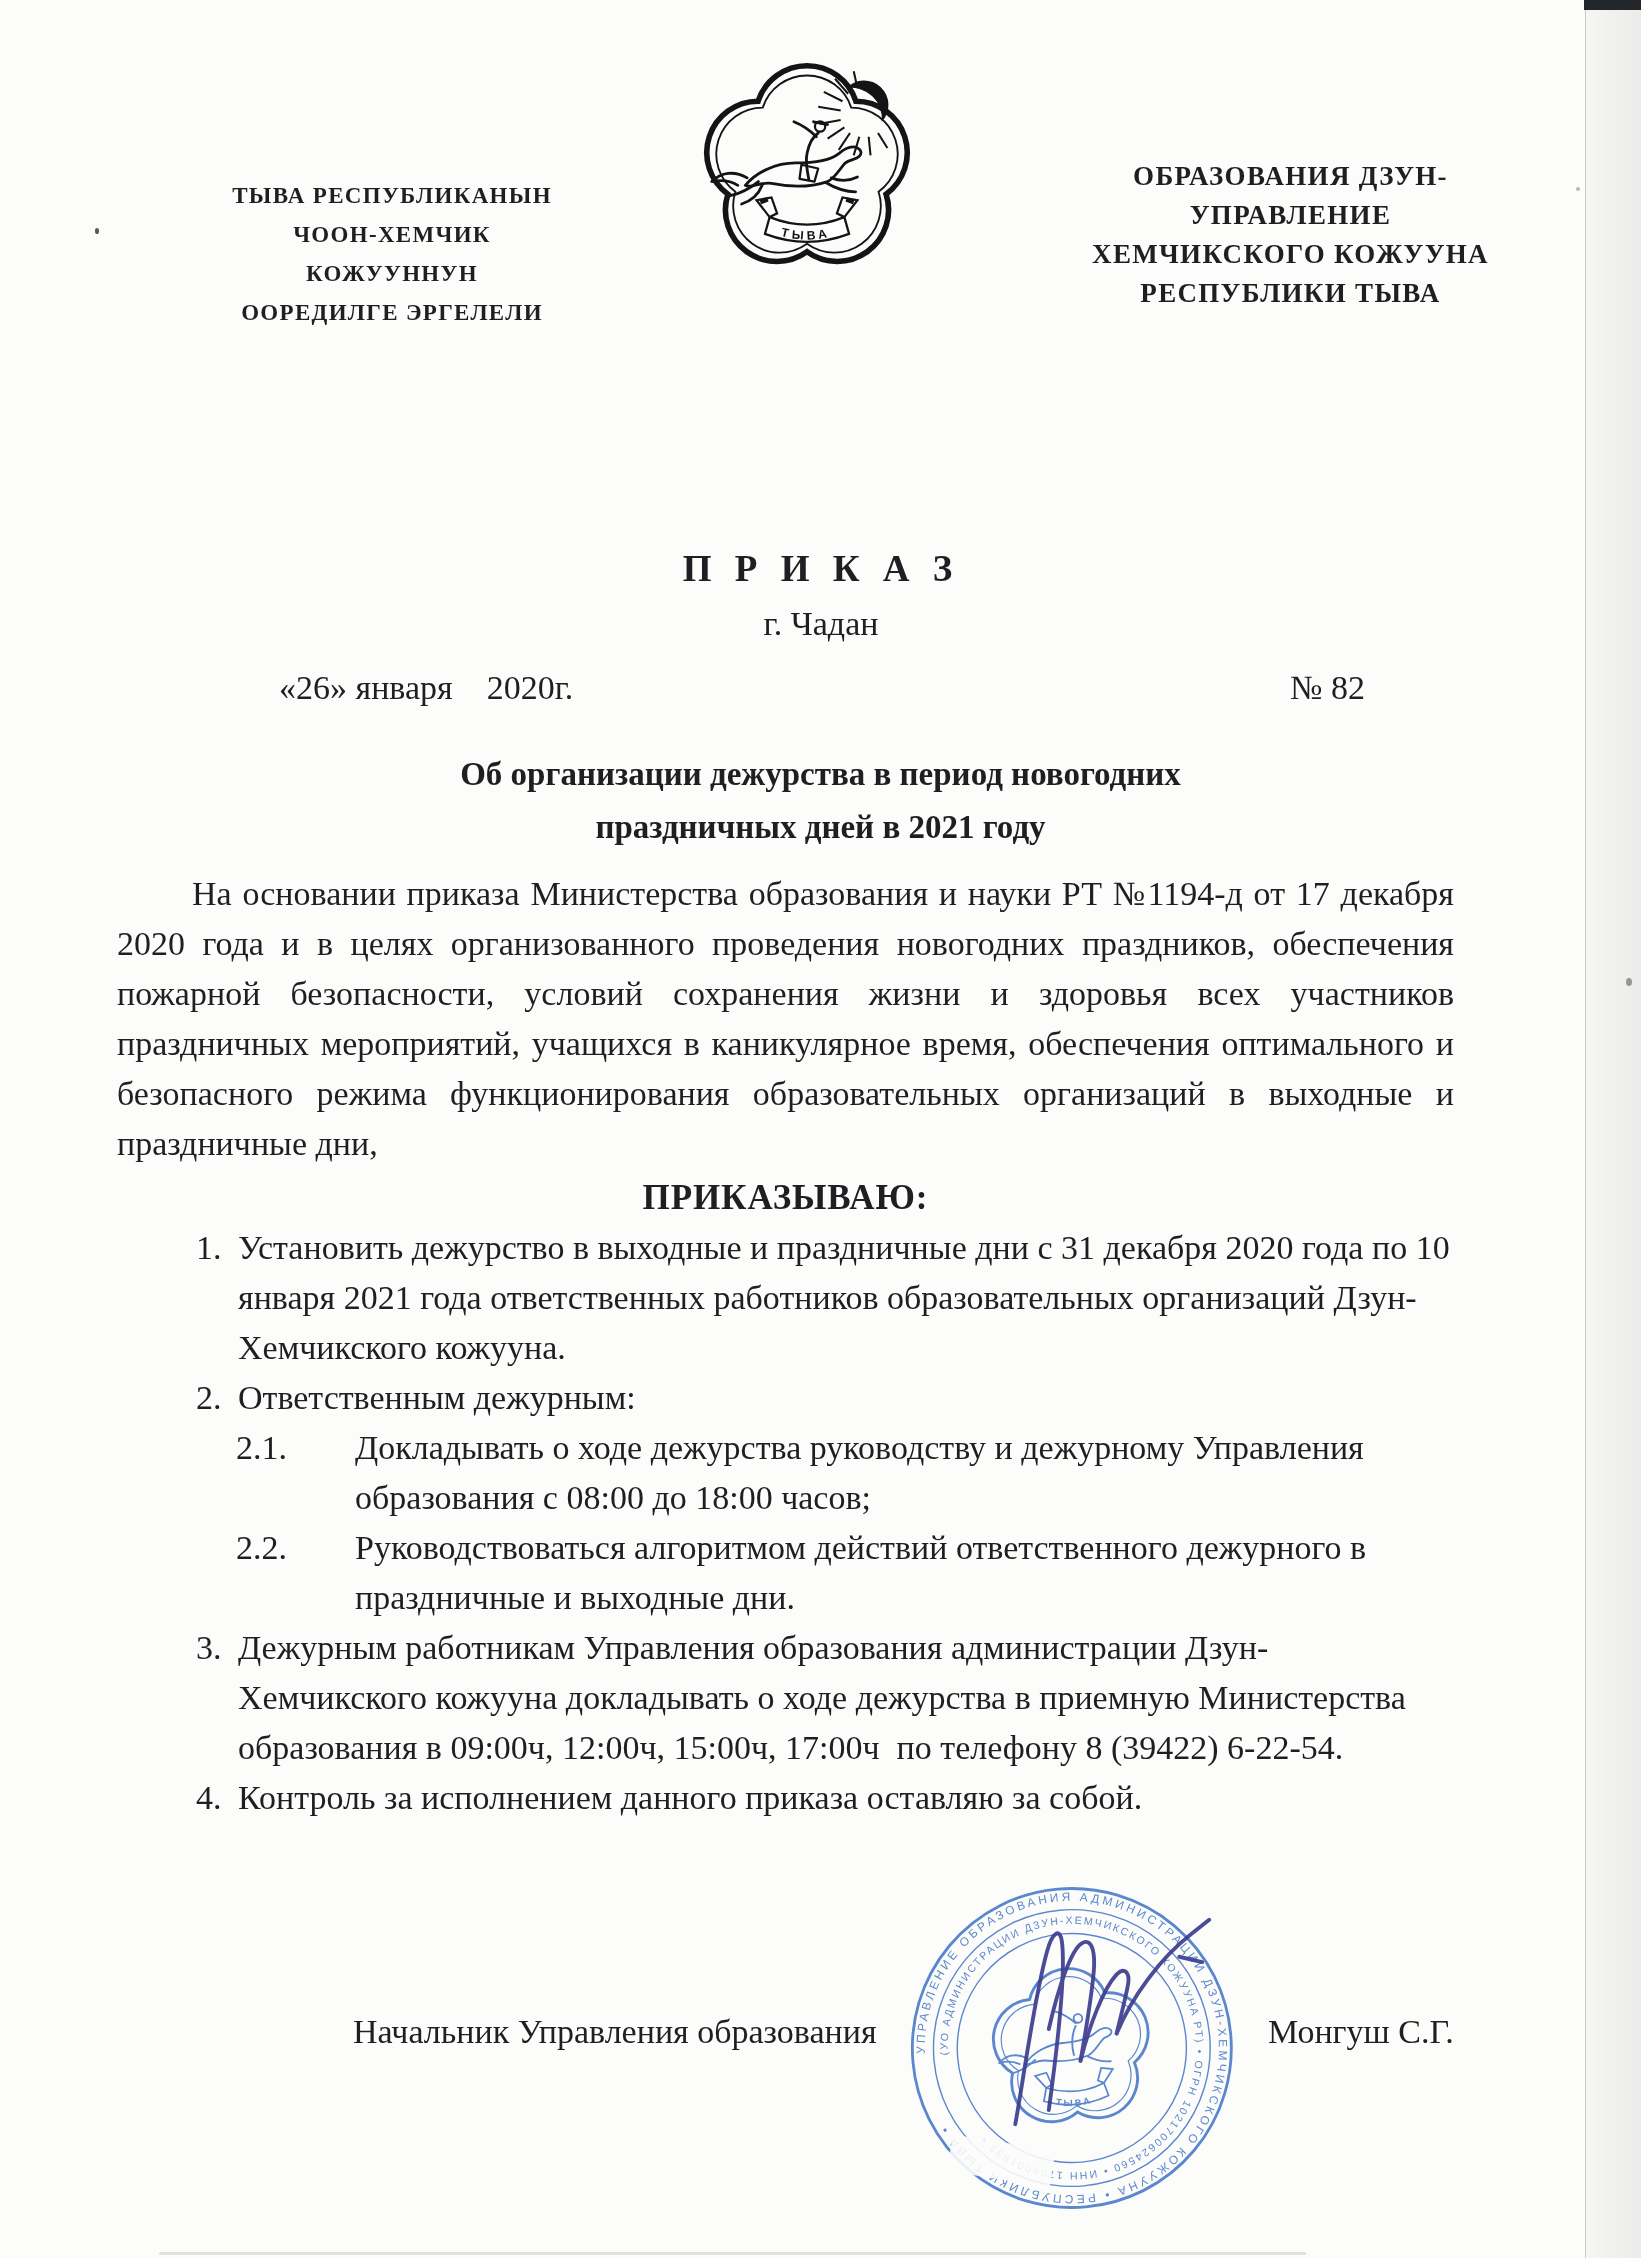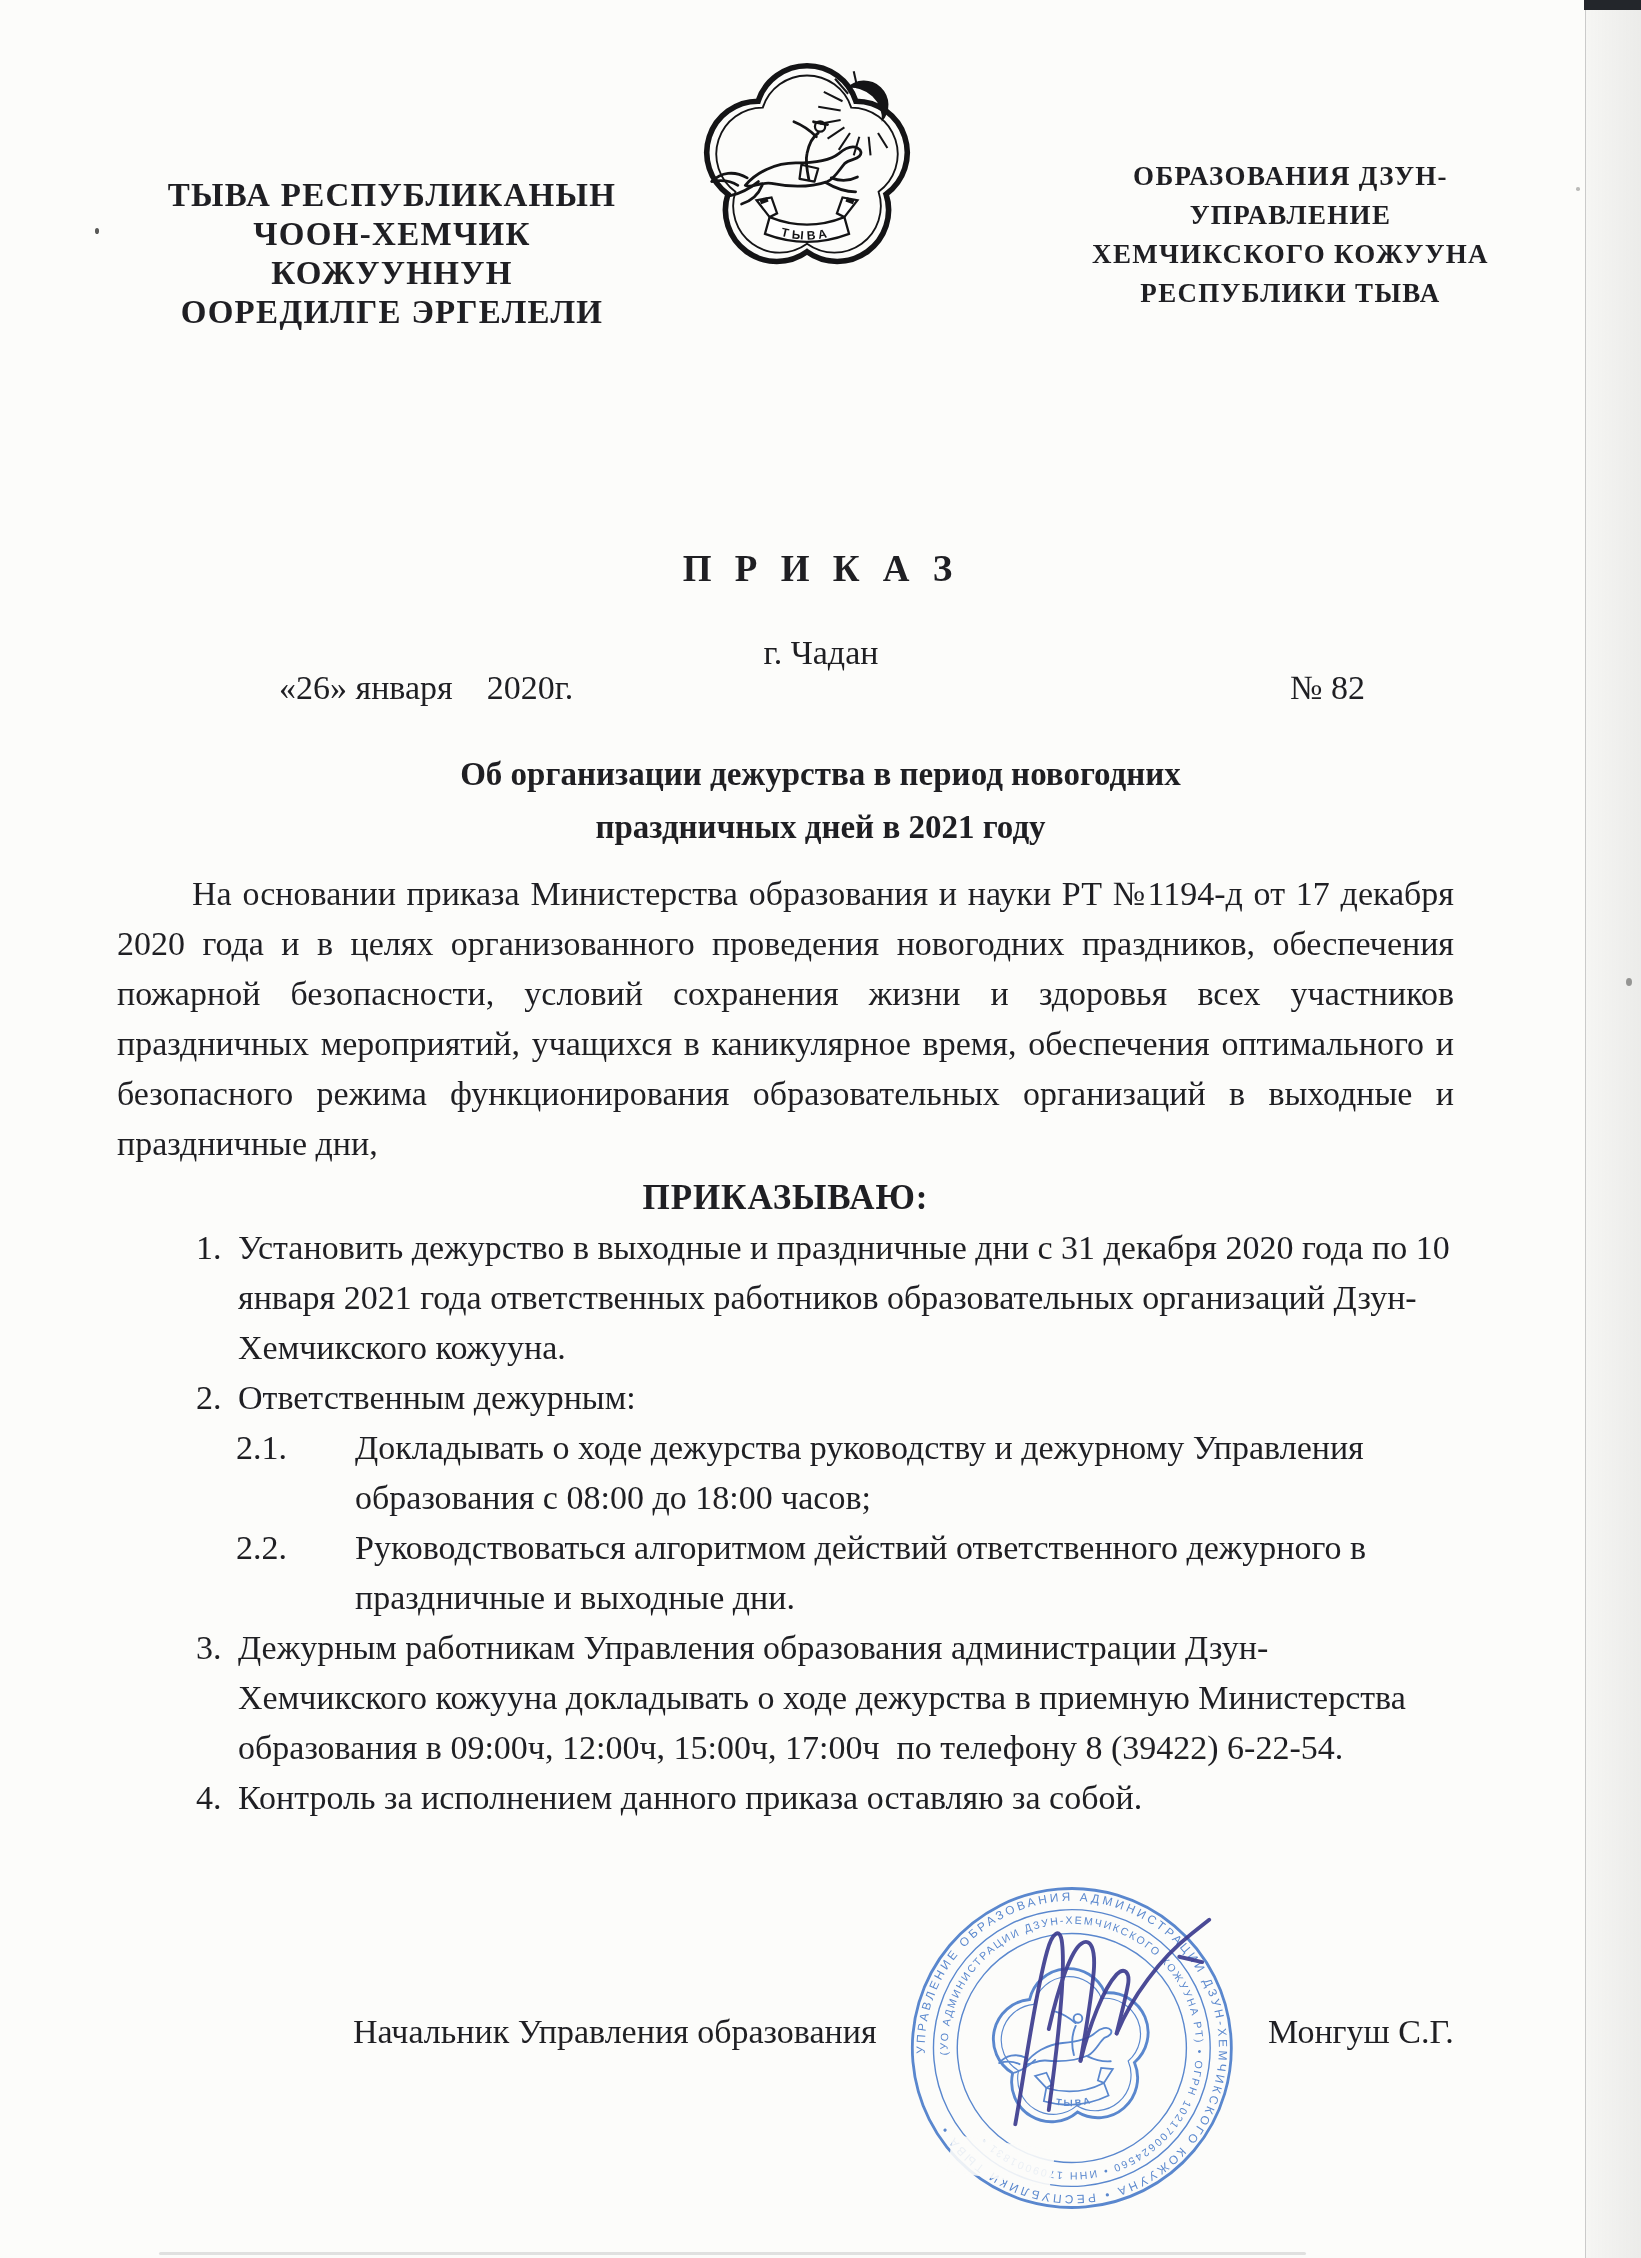--- a/index.html
+++ b/index.html
@@ -14,30 +14,30 @@
   
   .scan-edge{position:absolute;right:0;top:0;width:56px;height:2258px;
     background:linear-gradient(to right,rgba(90,90,88,.04),rgba(90,90,88,.10));
     border-left:0.9px solid rgba(120,120,118,.28);}
   .corner-bar{position:absolute;right:0;top:0;width:58px;height:9.7px;background:#23262b;}
   .speck{position:absolute;background:#5a5a58;border-radius:50%;}
   .bottom-shadow{position:absolute;left:159px;bottom:3.5px;width:1147px;height:2.6px;
     background:rgba(100,100,98,.18);border-radius:1.8px;}
 
   
-  .org{position:absolute;text-align:center;font-weight:bold;font-size:33px;
+  .org{position:absolute;text-align:center;font-weight:bold;font-size:23px;
     line-height:39px;letter-spacing:1.3px;}
   .org-left{left:154px;top:176px;width:476px;}
   .org-right{left:1015px;top:157px;width:551px;font-size:27px;}
   .emblem{position:absolute;left:693px;top:58px;}
 
   
   .doc-type{position:absolute;left:0;top:547px;width:1642px;text-align:center;
     font-weight:bold;font-size:37px;letter-spacing:7px;}
-  .city{position:absolute;left:0;top:605px;width:1642px;text-align:center;font-size:34px;margin-top:29px;}
+  .city{position:absolute;left:0;top:605px;width:1642px;text-align:center;font-size:34px;}
   .date-row{position:absolute;left:0;top:669px;width:1642px;font-size:34px;}
   .date{position:absolute;left:279px;white-space:pre;}
   .doc-no{position:absolute;left:1290px;}
   .subject{position:absolute;left:141px;top:748px;width:1359px;text-align:center;
     font-weight:bold;font-size:33px;line-height:53px;}
 
   
   .doc-body{position:absolute;left:117px;top:869px;width:1337px;
     font-size:34px;line-height:50px;}
   .preamble{margin:0;text-align:justify;text-indent:75px;}

